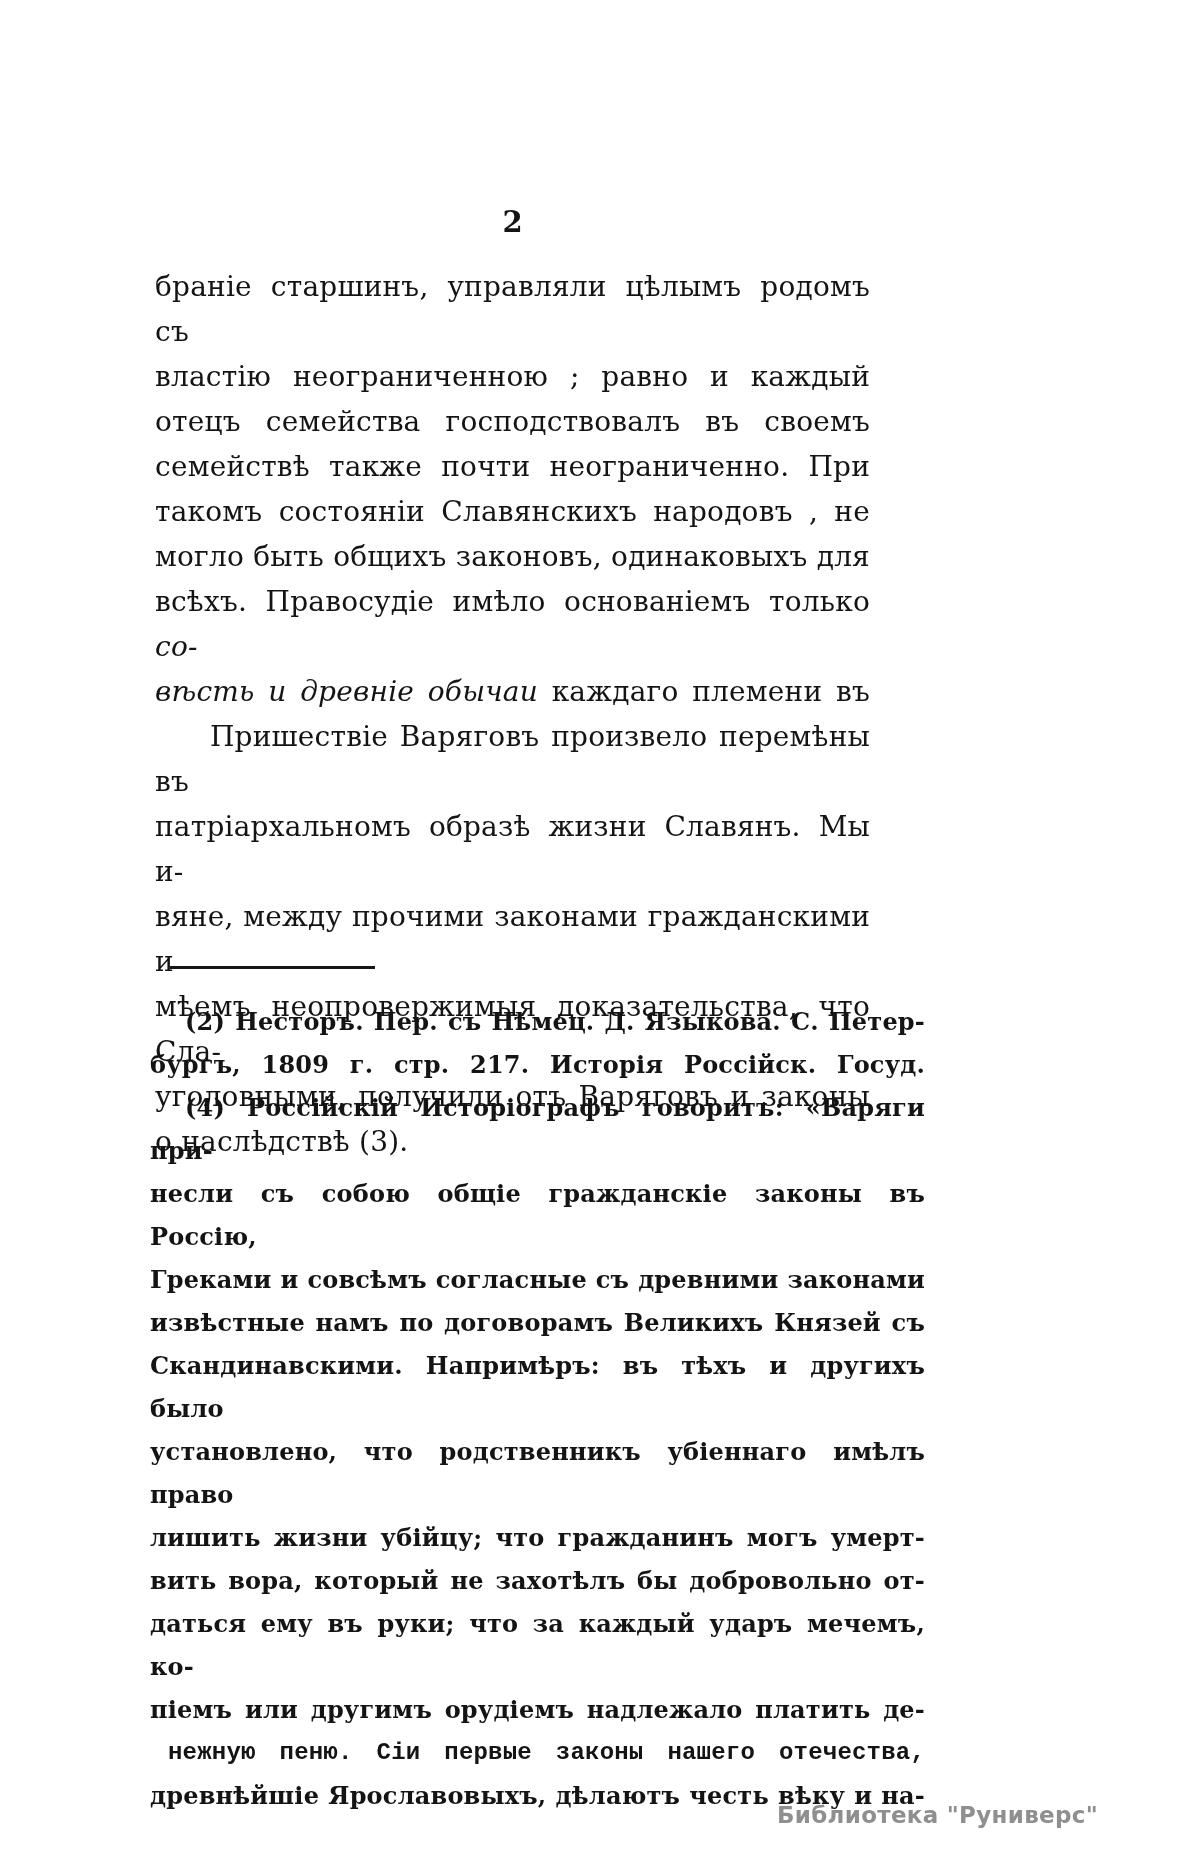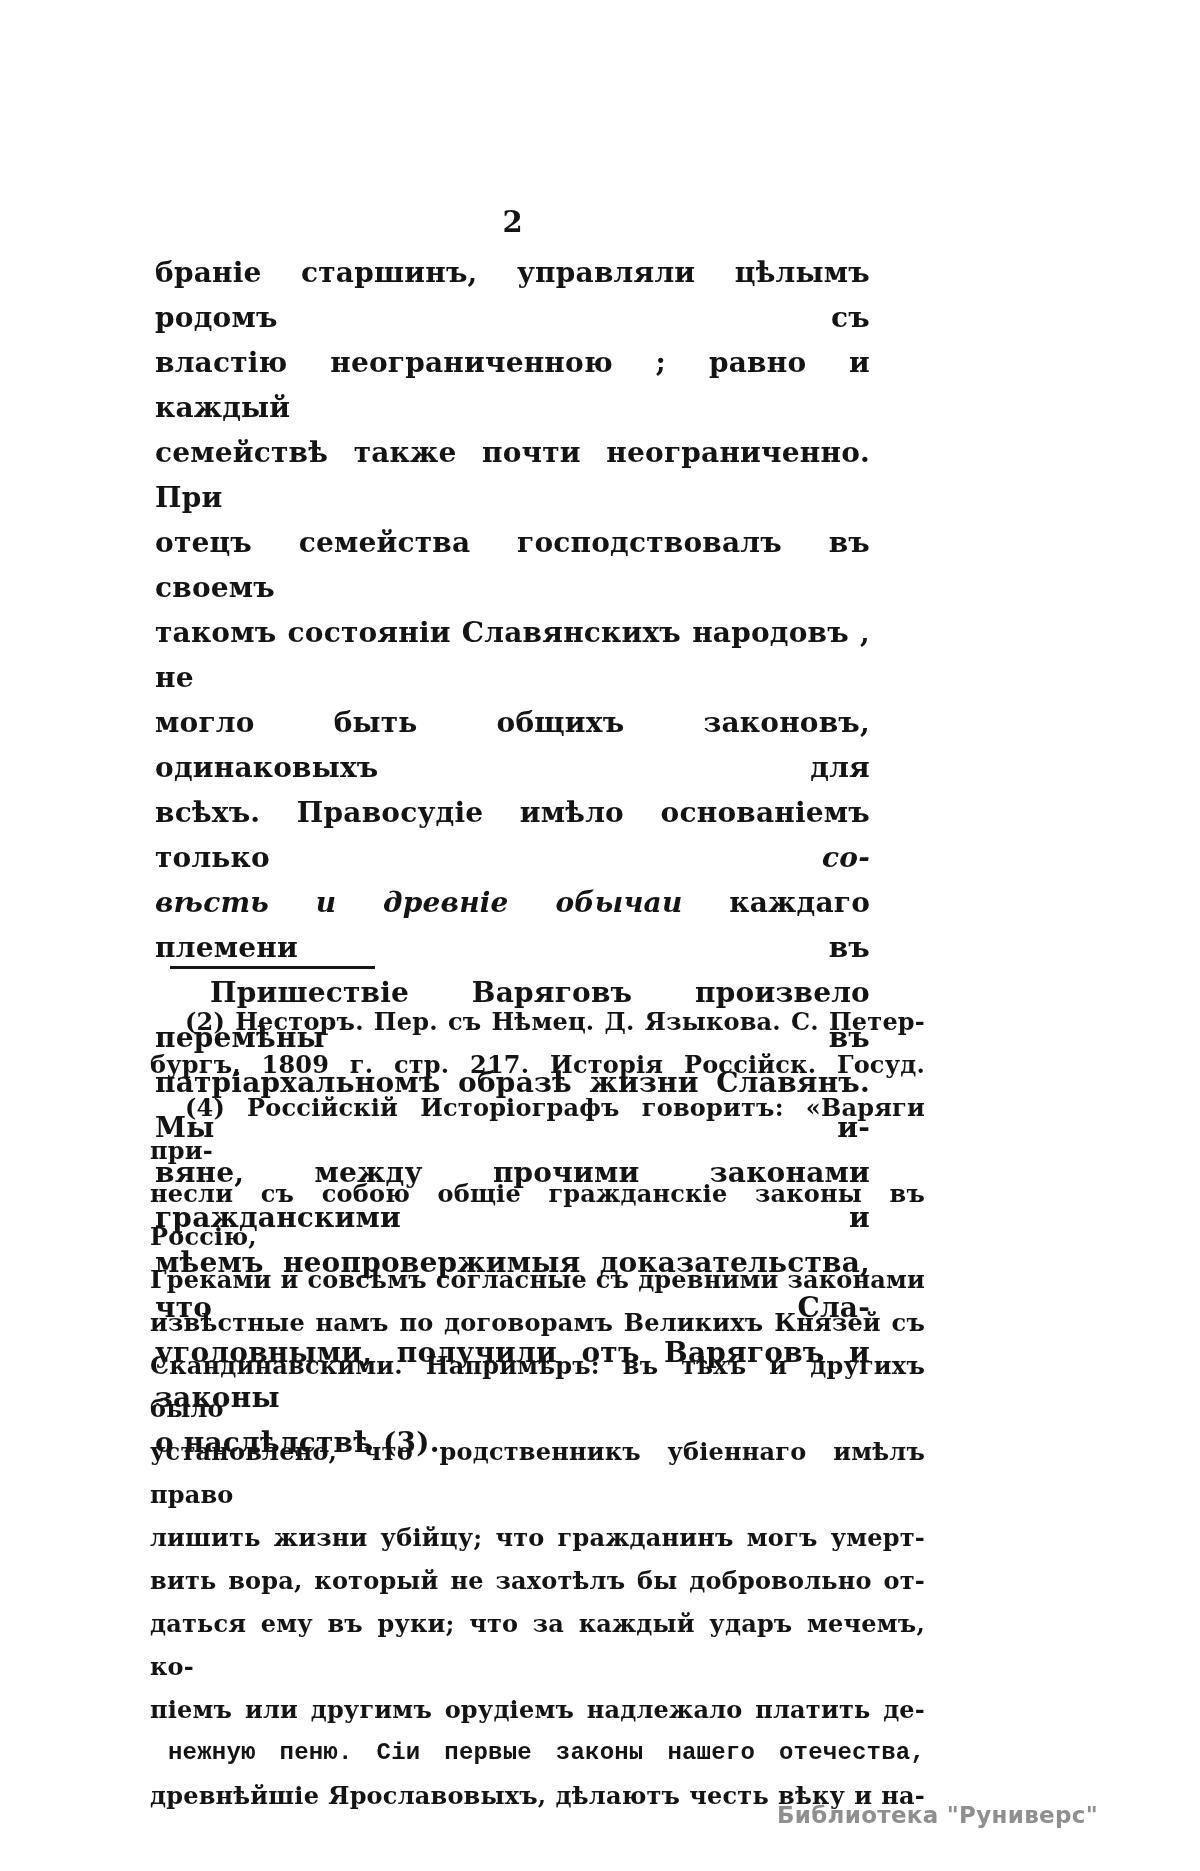--- a/index.html
+++ b/index.html
@@ -12,22 +12,22 @@
     color:#141414;
   }
   .page-number {
     position:absolute;
     top:205px; left:155px; width:715px;
     text-align:center;
     font-size:29px; font-weight:bold;
   }
   .main-text {
     position:absolute;
-    top:250px; left:155px; width:715px;
-    font-size:28px; font-weight:bold;
+    top:264px; left:155px; width:715px;
+    font-size:28px; font-weight:normal;
     line-height:45px;
     letter-spacing:0.2px;
   }
   .footnotes {
     position:absolute;
     top:1000px; left:150px; width:775px;
     font-size:24px; font-weight:bold;
     line-height:43px;
     letter-spacing:0.2px;
   }
@@ -67,22 +67,22 @@
 <body>
 
 <div class="page">
 
   <div class="page-number">2</div>
 
   <div class="main-text">
     <p class="para">
       <span class="line">браніе старшинъ, управляли цѣлымъ родомъ съ</span>
       <span class="line">властію неограниченною ; равно и каждый</span>
+      <span class="line">отецъ семейства господствовалъ въ своемъ</span>
       <span class="line">семействѣ также почти неограниченно. При</span>
-      <span class="line">отецъ семейства господствовалъ въ своемъ</span>
       <span class="line">такомъ состояніи Славянскихъ народовъ , не</span>
       <span class="line">могло быть общихъ законовъ, одинаковыхъ для</span>
       <span class="line"><span>всѣхъ. Правосудіе имѣло основаніемъ только</span> <em>со-</em></span>
       <span class="line"><em>вѣсть и древніе обычаи</em> <span>каждаго племени въ</span></span>
     </p>
     <p class="para">
       <span class="line indent-big">Пришествіе Варяговъ произвело перемѣны въ</span>
       <span class="line">патріархальномъ образѣ жизни Славянъ. Мы и-</span>
       <span class="line">вяне, между прочими законами гражданскими и</span>
       <span class="line">мѣемъ неопровержимыя доказательства, что Сла-</span>

